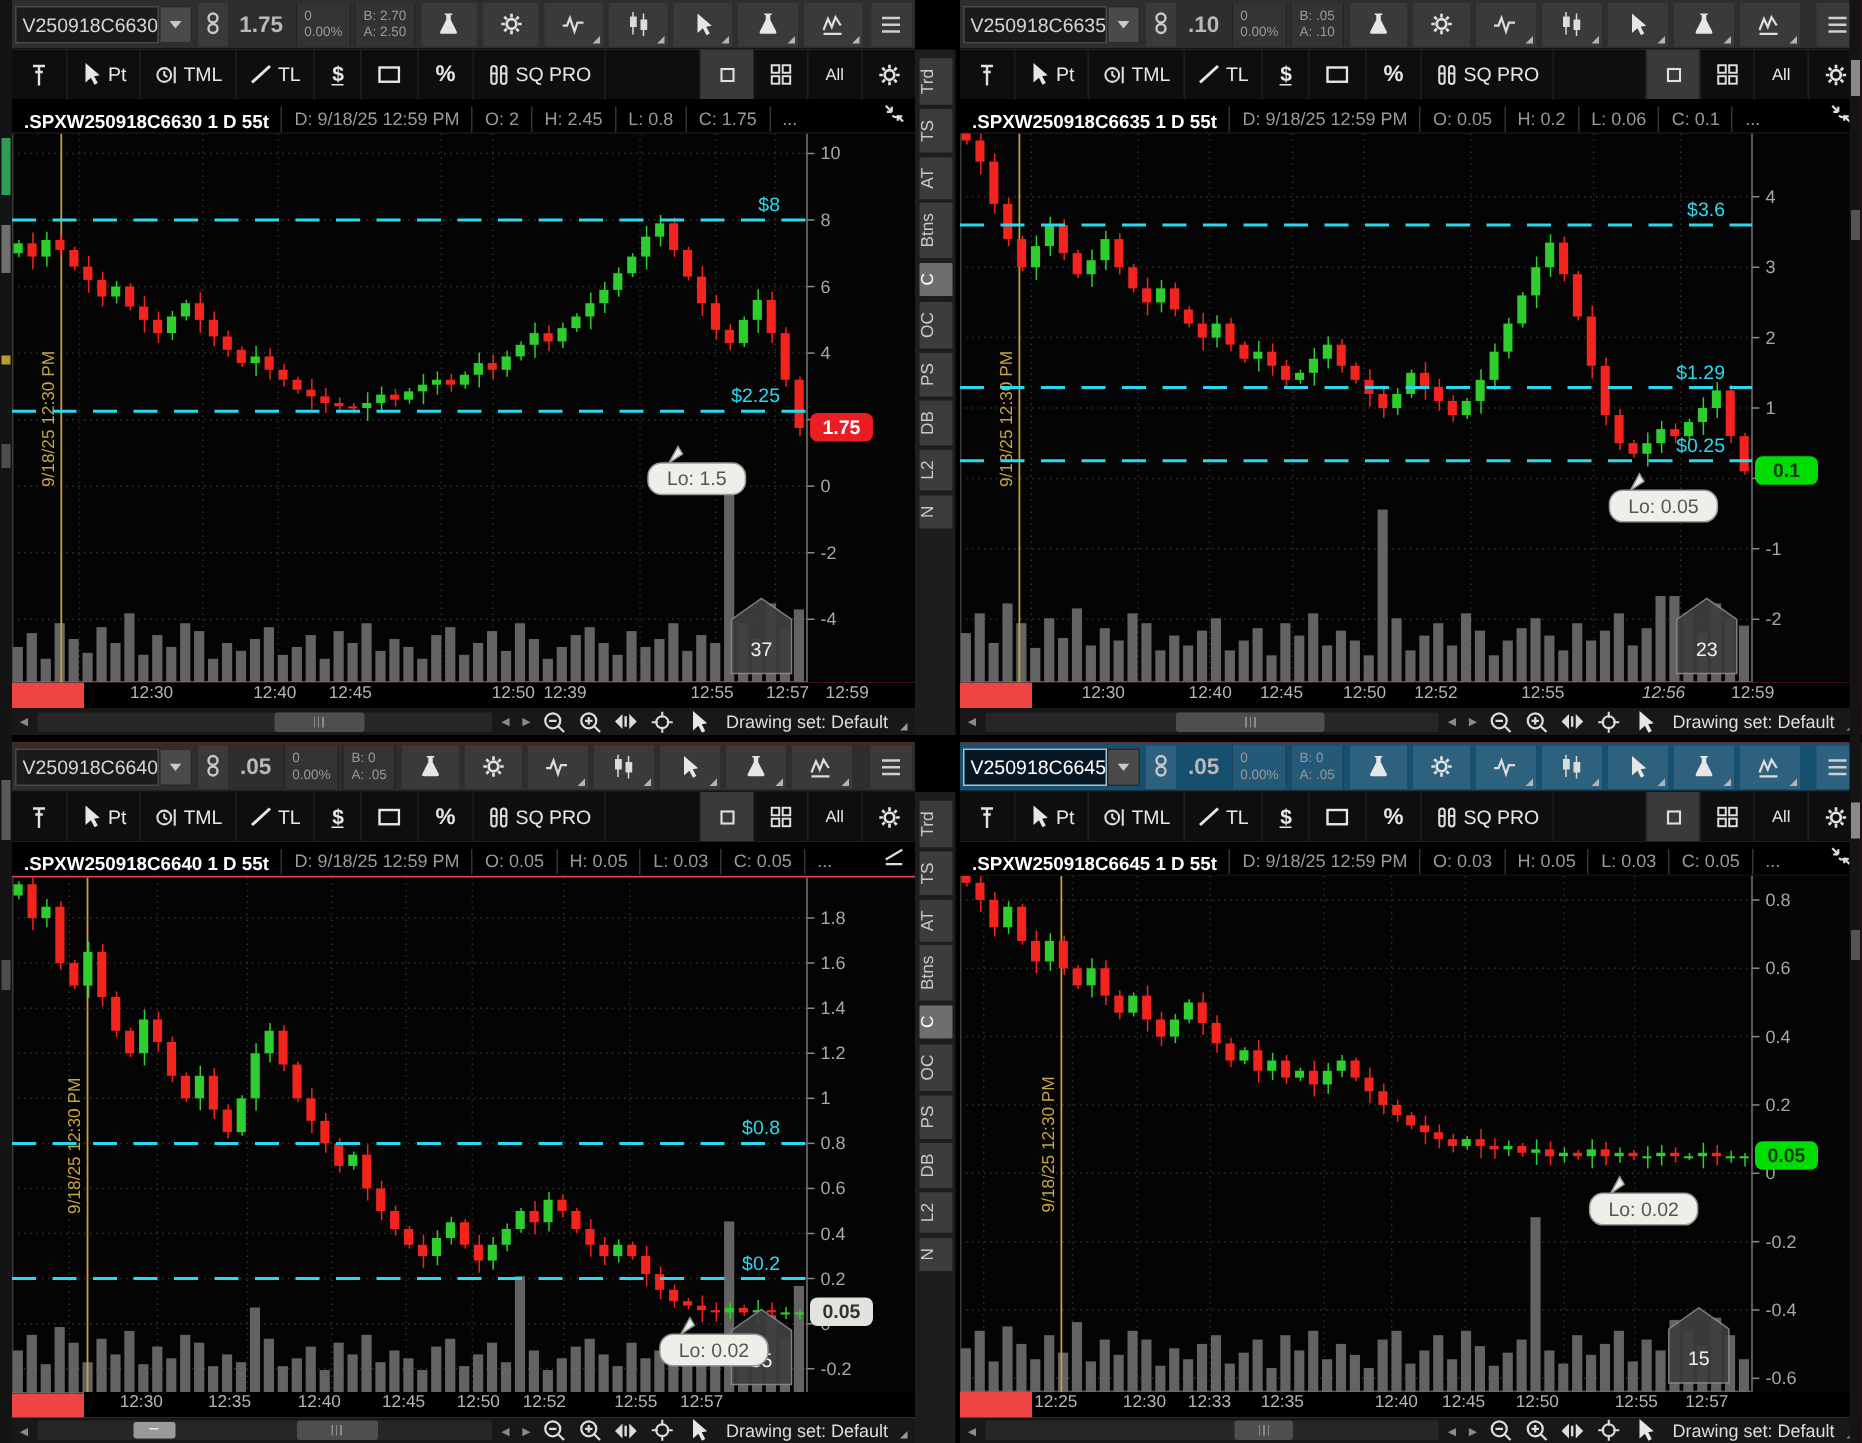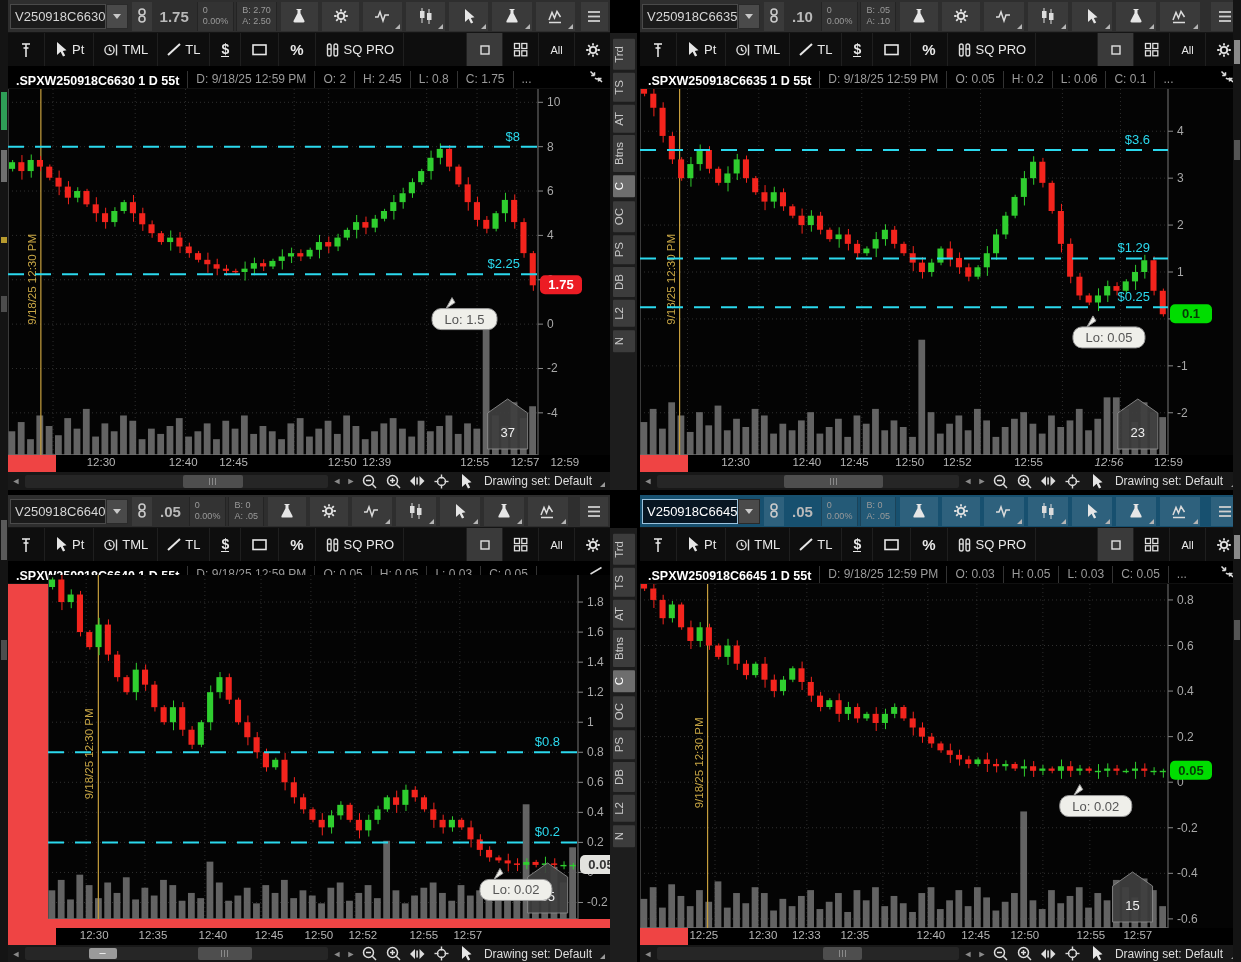--- a/index.html
+++ b/index.html
@@ -1018,21 +1018,21 @@
       <span class="t-cell c-date">D: 9/18/25 12:59 PM</span>
       <span class="t-cell c-o">O: 0.05</span>
       <span class="t-cell c-h">H: 0.05</span>
       <span class="t-cell c-l">L: 0.03</span>
       <span class="t-cell c-c">C: 0.05</span>
       <span class="t-cell c-more">...</span>
       <span class="t-icon"><svg width="15" height="15" class="ticon-svg">
             <use href="#i-scale"></use>
           </svg></span>
     </div>
-    <div class="chartwrap" style="top: 80px; height: 344px; margin-left: 40px;"><svg width="602" height="344" viewBox="0 0 602 344">
+    <div class="chartwrap" style="top: 90px; height: 344px;"><svg width="602" height="344" viewBox="0 0 602 344">
           <line x1="38.16" y1="0" x2="38.16" y2="344" stroke="#2d2d2d" stroke-dasharray="1 3"></line>
           <line x1="96.99" y1="0" x2="96.99" y2="344" stroke="#2d2d2d" stroke-dasharray="1 3"></line>
           <line x1="156.88" y1="0" x2="156.88" y2="344" stroke="#2d2d2d" stroke-dasharray="1 3"></line>
           <line x1="213.06" y1="0" x2="213.06" y2="344" stroke="#2d2d2d" stroke-dasharray="1 3"></line>
           <line x1="262.88" y1="0" x2="262.88" y2="344" stroke="#2d2d2d" stroke-dasharray="1 3"></line>
           <line x1="306.87" y1="0" x2="306.87" y2="344" stroke="#2d2d2d" stroke-dasharray="1 3"></line>
           <line x1="367.82" y1="0" x2="367.82" y2="344" stroke="#2d2d2d" stroke-dasharray="1 3"></line>
           <line x1="411.81" y1="0" x2="411.81" y2="344" stroke="#2d2d2d" stroke-dasharray="1 3"></line>
           <line x1="0" y1="27.03930131004366" x2="530" y2="27.03930131004366" stroke="#303030" stroke-dasharray="1 3"></line>
           <line x1="530" y1="27.03930131004366" x2="535" y2="27.03930131004366" stroke="#8a8a8a"></line>

